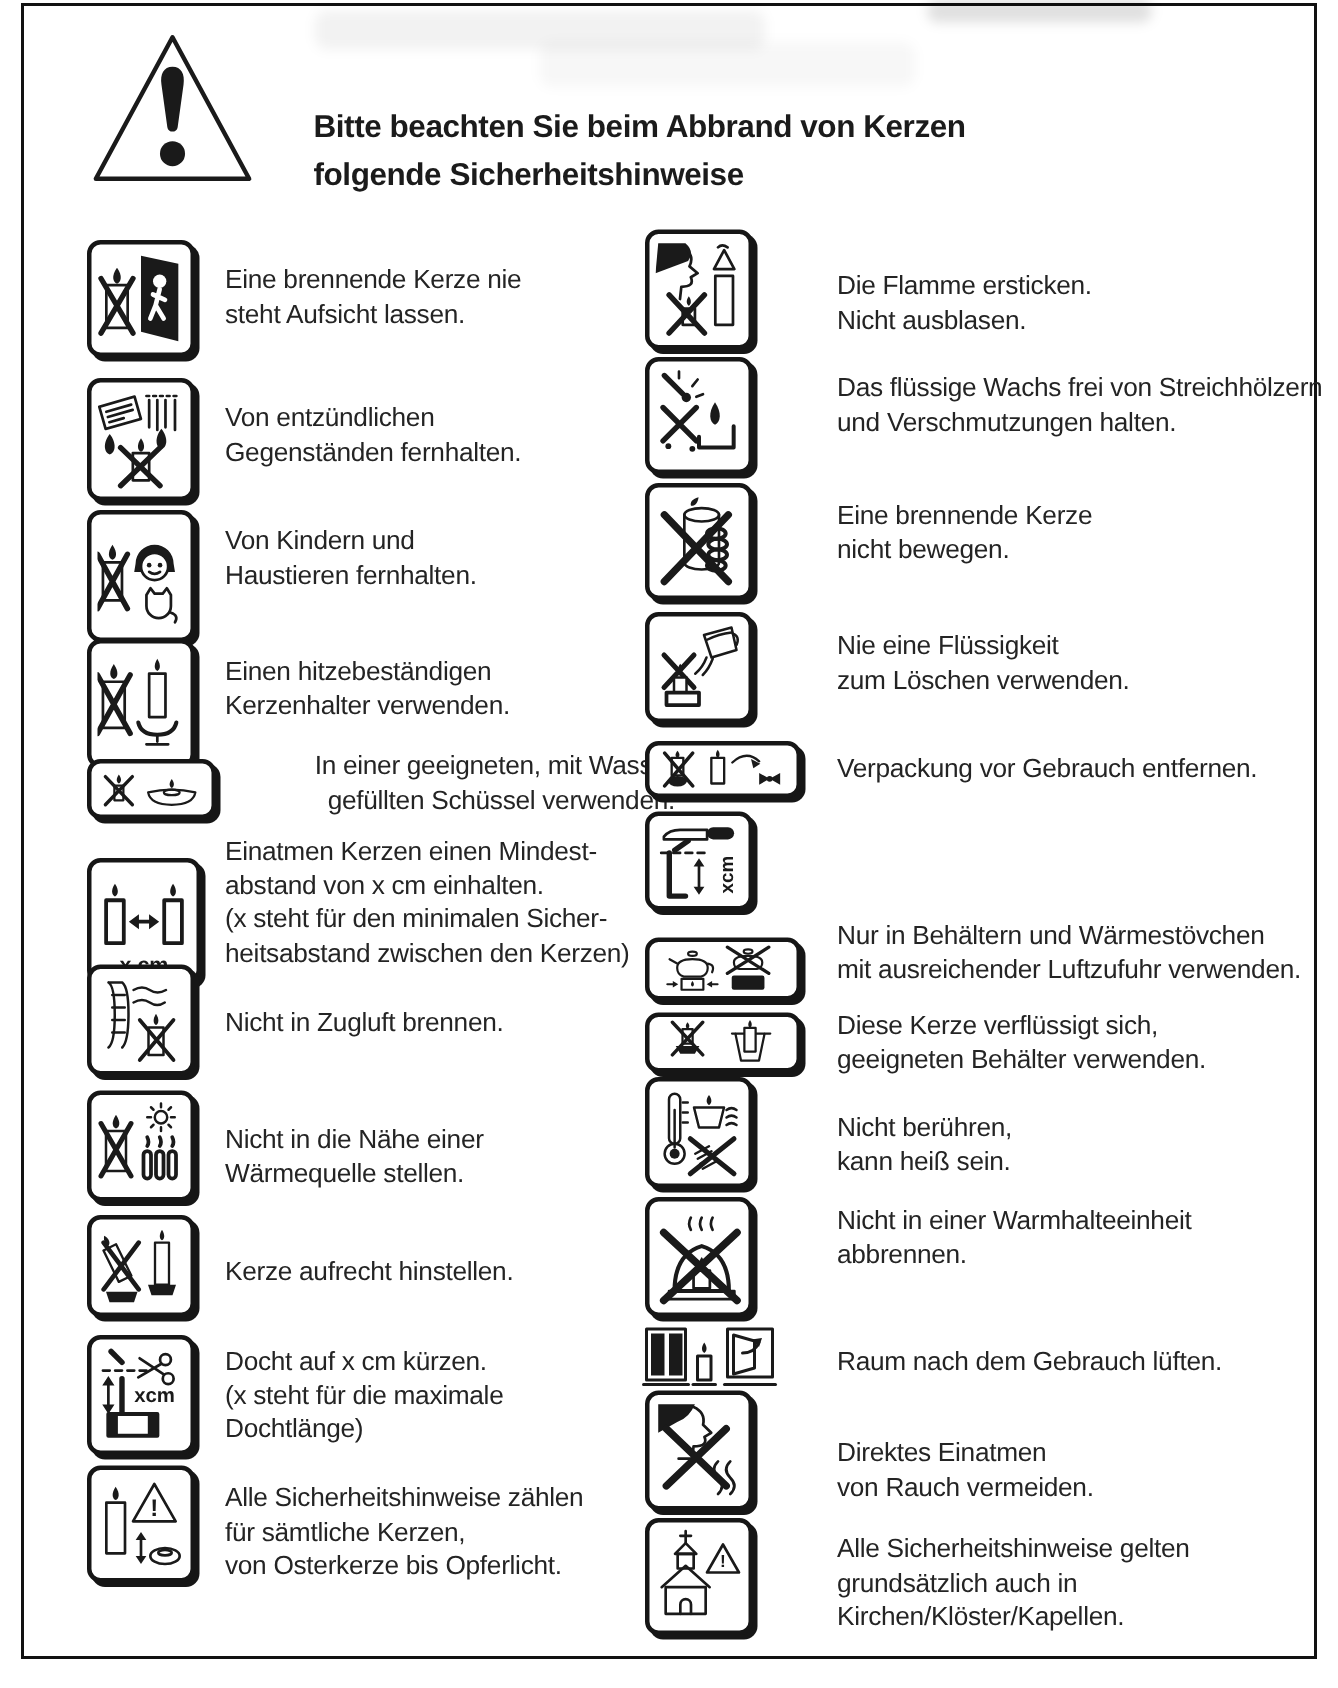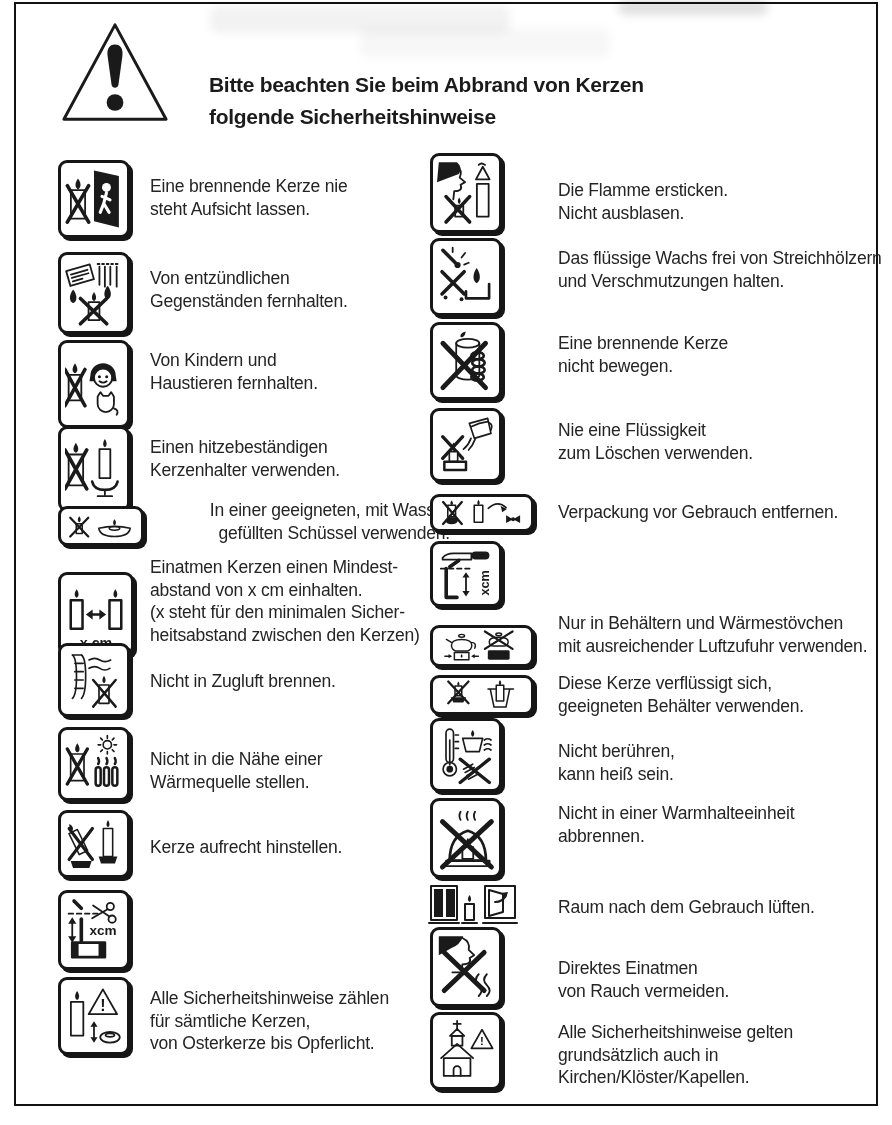--- a/index.html
+++ b/index.html
@@ -184,20 +184,23 @@
         <circle class="t2" cx="52" cy="24" r="4"></circle>
       <path class="t2" d="M47 13 L30 23 M49 21 L31 9"></path>
       <path class="t2" d="M8 26 v20"></path>
       <path class="f" d="M8 22 l-4.5 7 h9 z M8 50 l-4.5 -7 h9 z"></path>
       <text x="27" y="41" font-size="15">xcm</text>
       <path class="t4" d="M18 24 v24"></path>
       <rect class="t3 cw" x="8" y="50" width="36" height="16"></rect>
       <path class="f" d="M8 50 h7 v16 h-7 z M37 50 h7 v16 h-7 z"></path>
     </svg>
   </div>
+  <div class="txt ltxt" style="left:150px;top:896px;">Docht auf x cm kürzen.
+(x steht für die maximale
+Dochtlänge)</div>
 
   <div class="icon-box" style="left:58px;top:977px;width:66px;height:72px;">
     <svg class="pg" width="58" height="64" viewBox="0 0 64 72">
       <rect class="cw t2" x="6" y="20" width="14" height="38"></rect>
       <path class="f" d="M13 8 C16.5 13 15.5 17 13 18 C10.5 17 9.5 13 13 8"></path>
       <path class="t2" d="M42 6 L58 34 H26 Z"></path>
       <text x="42" y="30" font-size="18" text-anchor="middle">!</text>
       <path class="t2" d="M32 46 v16"></path>
       <path class="f" d="M32 42 l-4 6 h8 z M32 66 l-4 -6 h8 z"></path>
       <ellipse class="cw t2" cx="50" cy="60" rx="11" ry="6"></ellipse>

